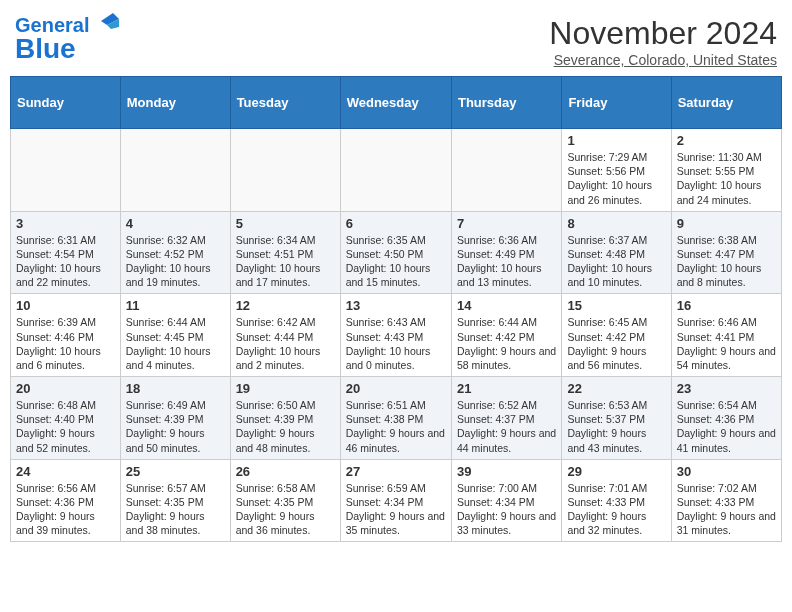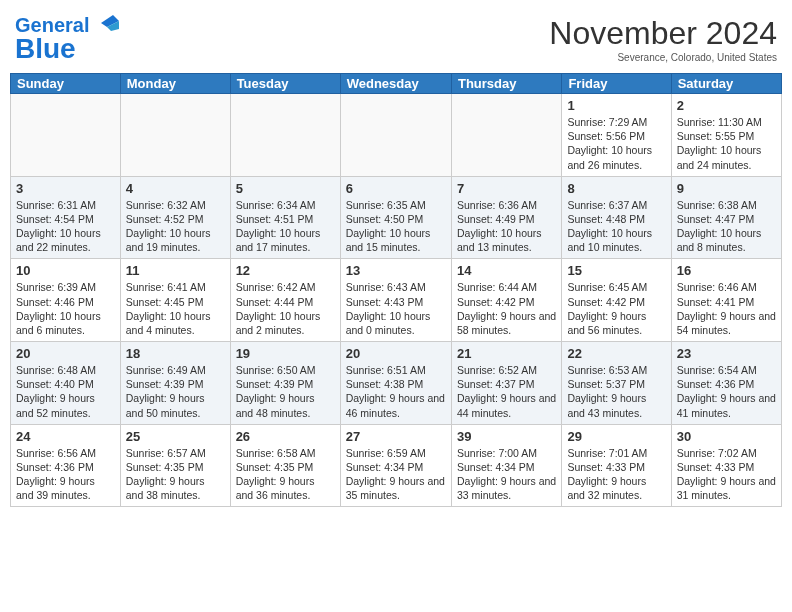--- a/index.html
+++ b/index.html
@@ -24,33 +24,34 @@
     }
     .title-block {
       text-align: right;
     }
     .month-title {
       font-size: 32px;
       font-weight: normal;
       color: #333;
     }
     .location {
-      font-size: 10px;
+      font-size: 14px;
       color: #555;
+      text-decoration: underline;
     }
     .calendar {
       width: 100%;
       border-collapse: collapse;
       border: 1px solid #ccc;
     }
     .calendar th {
       background-color: #2e7abf;
       color: #fff;
       text-align: left;
-      padding: 2px 6px;
+      padding: 18px 6px;
       font-size: 13px;
       font-weight: bold;
       border: 1px solid #2060a0;
     }
     .calendar td {
       border: 1px solid #ccc;
       vertical-align: top;
       padding: 4px 5px;
       width: 113px;
       height: 80px;
@@ -73,21 +74,21 @@
     }
     .alt-row td {
       background: #f0f4f8;
     }
   </style>
 </head>
 <body>
 
 <div class="header">
   <div class="logo">
-    <div style="display:flex;align-items:flex-end;gap:2px;">
+    <div style="display:flex;align-items:flex-start;gap:2px;">
       <div style="font-size:20px;font-weight:bold;color:#333;line-height:1;">
         <span style="color:#1a73d0;">General</span>
       </div>
       <svg width="26" height="22" viewBox="0 0 26 22" style="margin-left:2px;margin-top:-4px;">
         <polygon points="8,10 20,2 26,8 14,14" fill="#1a73d0"></polygon>
         <polygon points="14,14 26,8 26,16 18,18" fill="#2e9ad0"></polygon>
       </svg>
     </div>
     <div style="font-size:28px;font-weight:bold;color:#1a73d0;margin-top:-2px;">Blue</div>
   </div>
@@ -175,21 +176,21 @@
       </tr>
       <tr>
         <td>
           <div class="day-num">10</div>
           <div class="day-info">Sunrise: 6:39 AM
 Sunset: 4:46 PM
 Daylight: 10 hours and 6 minutes.</div>
         </td>
         <td>
           <div class="day-num">11</div>
-          <div class="day-info">Sunrise: 6:41 AM
+          <div class="day-info">Sunrise: 6:44 AM
 Sunset: 4:45 PM
 Daylight: 10 hours and 4 minutes.</div>
         </td>
         <td>
           <div class="day-num">12</div>
           <div class="day-info">Sunrise: 6:42 AM
 Sunset: 4:44 PM
 Daylight: 10 hours and 2 minutes.</div>
         </td>
         <td>

